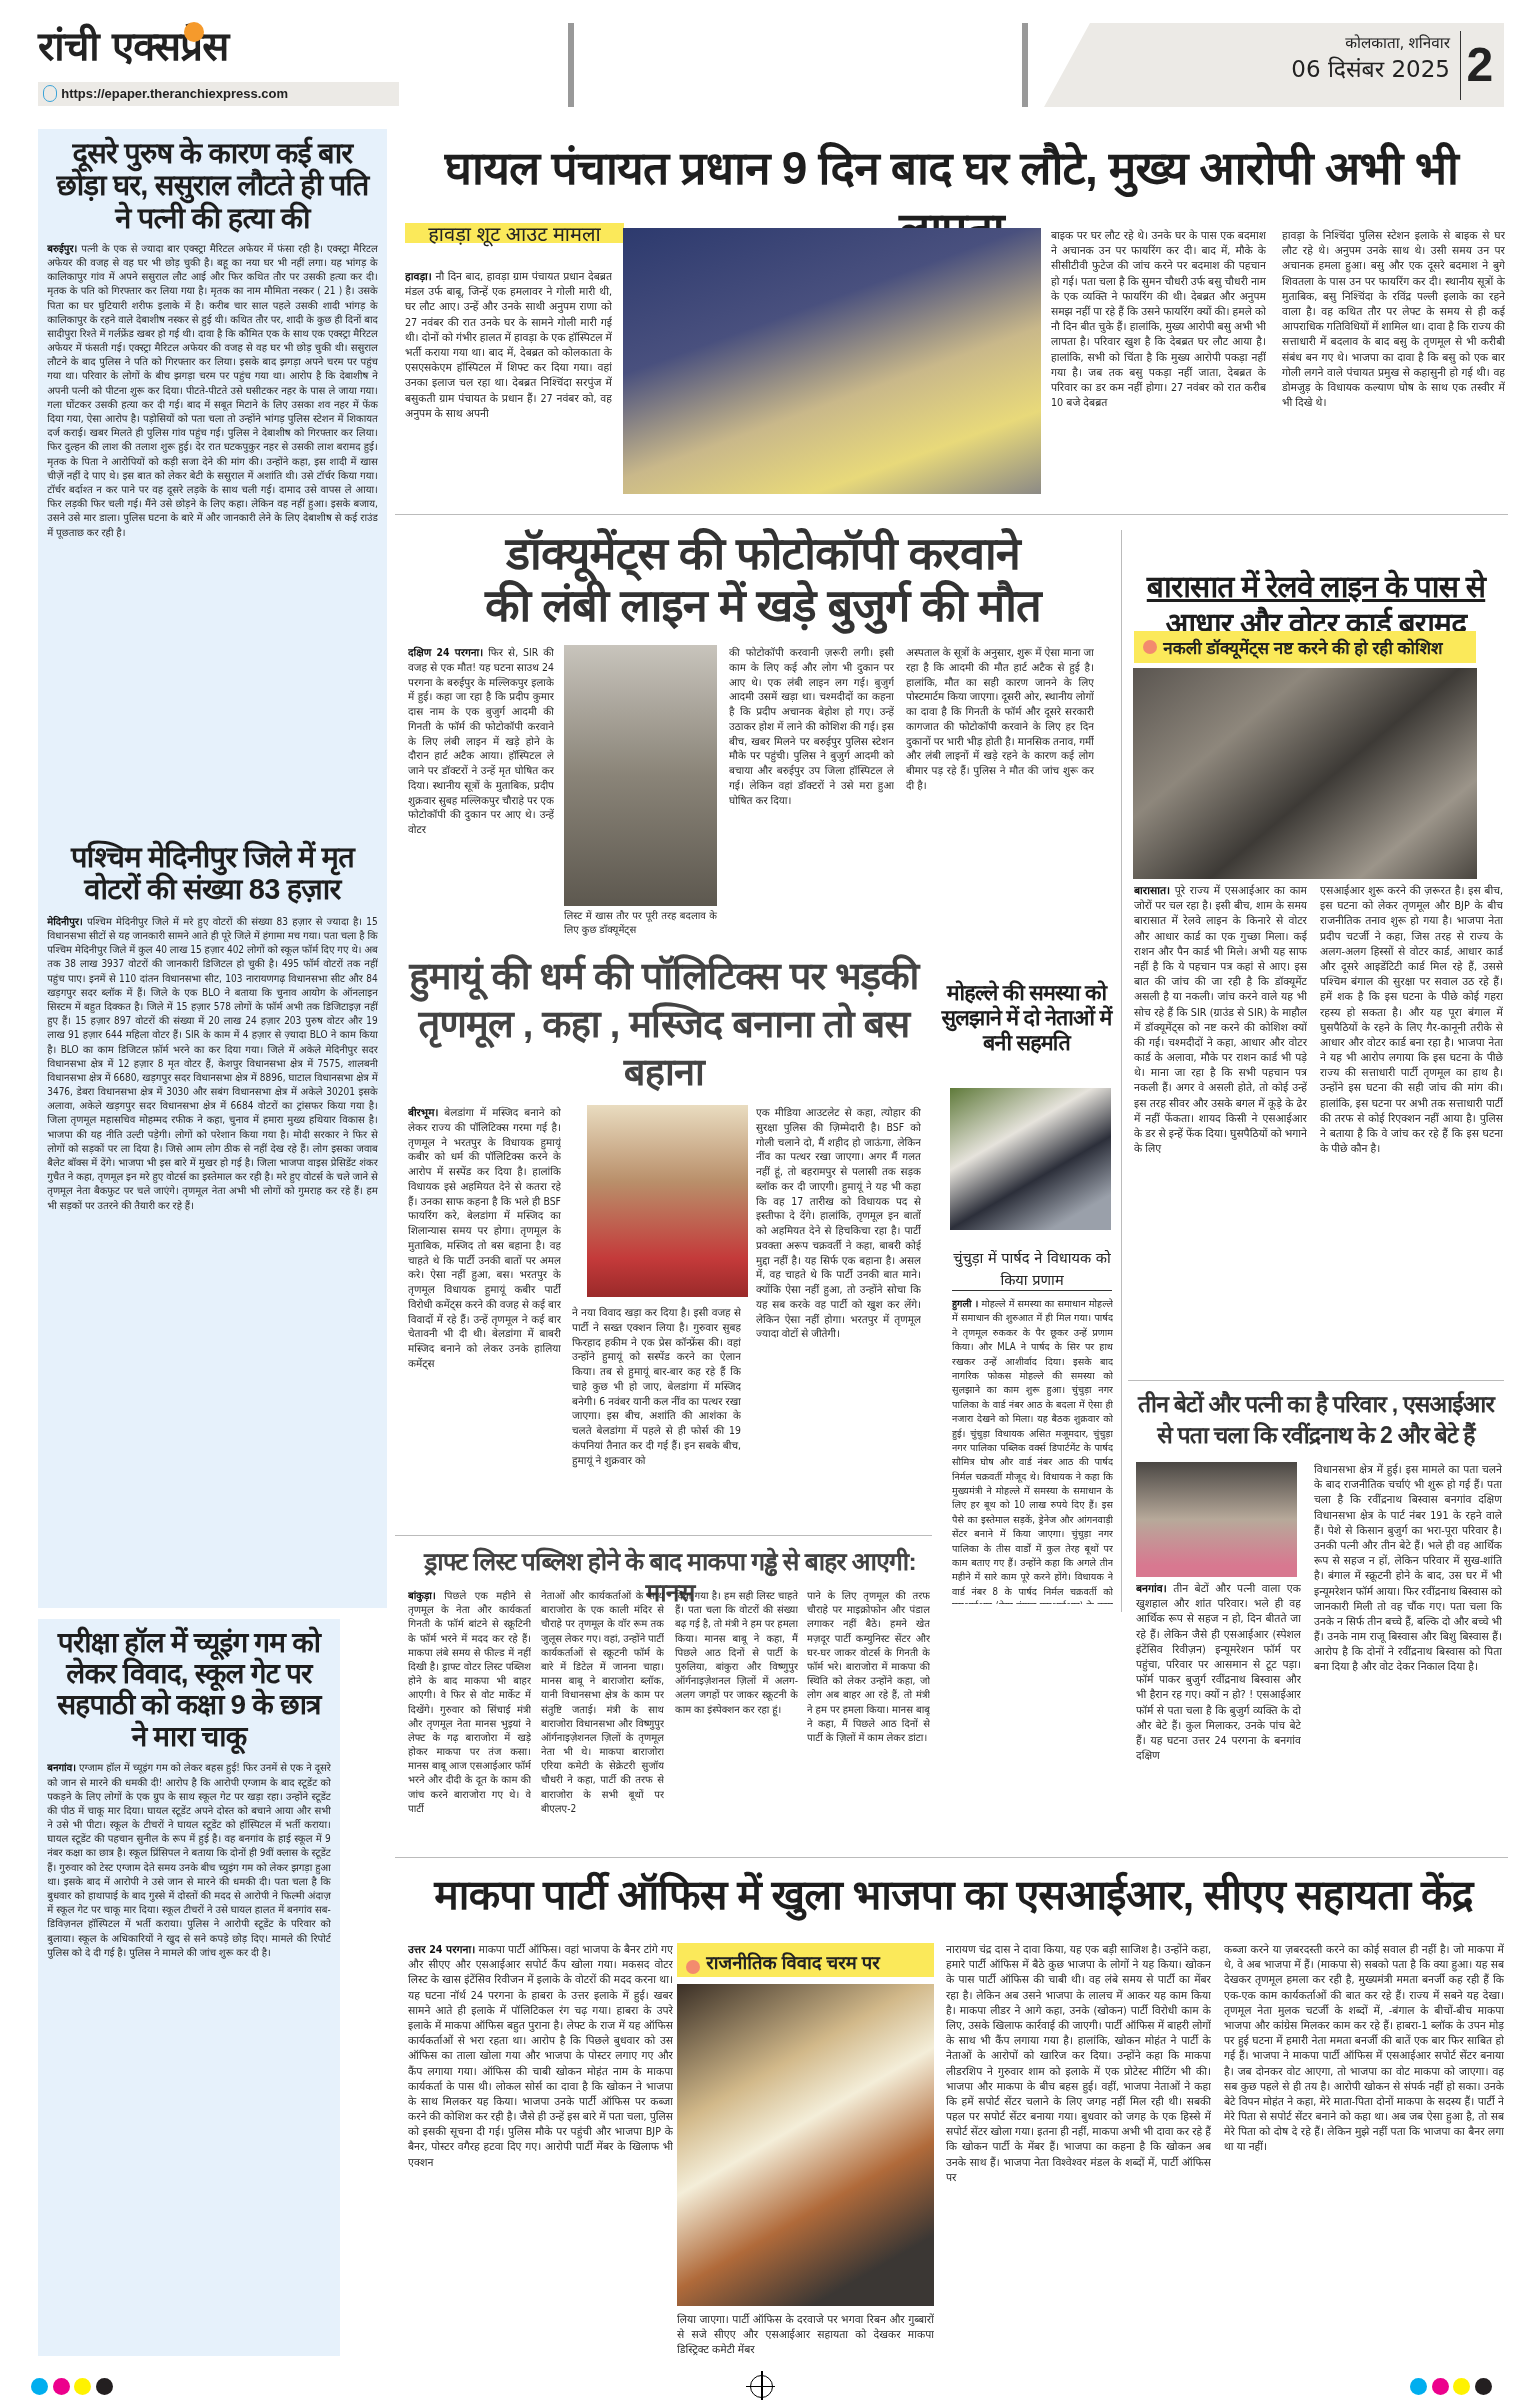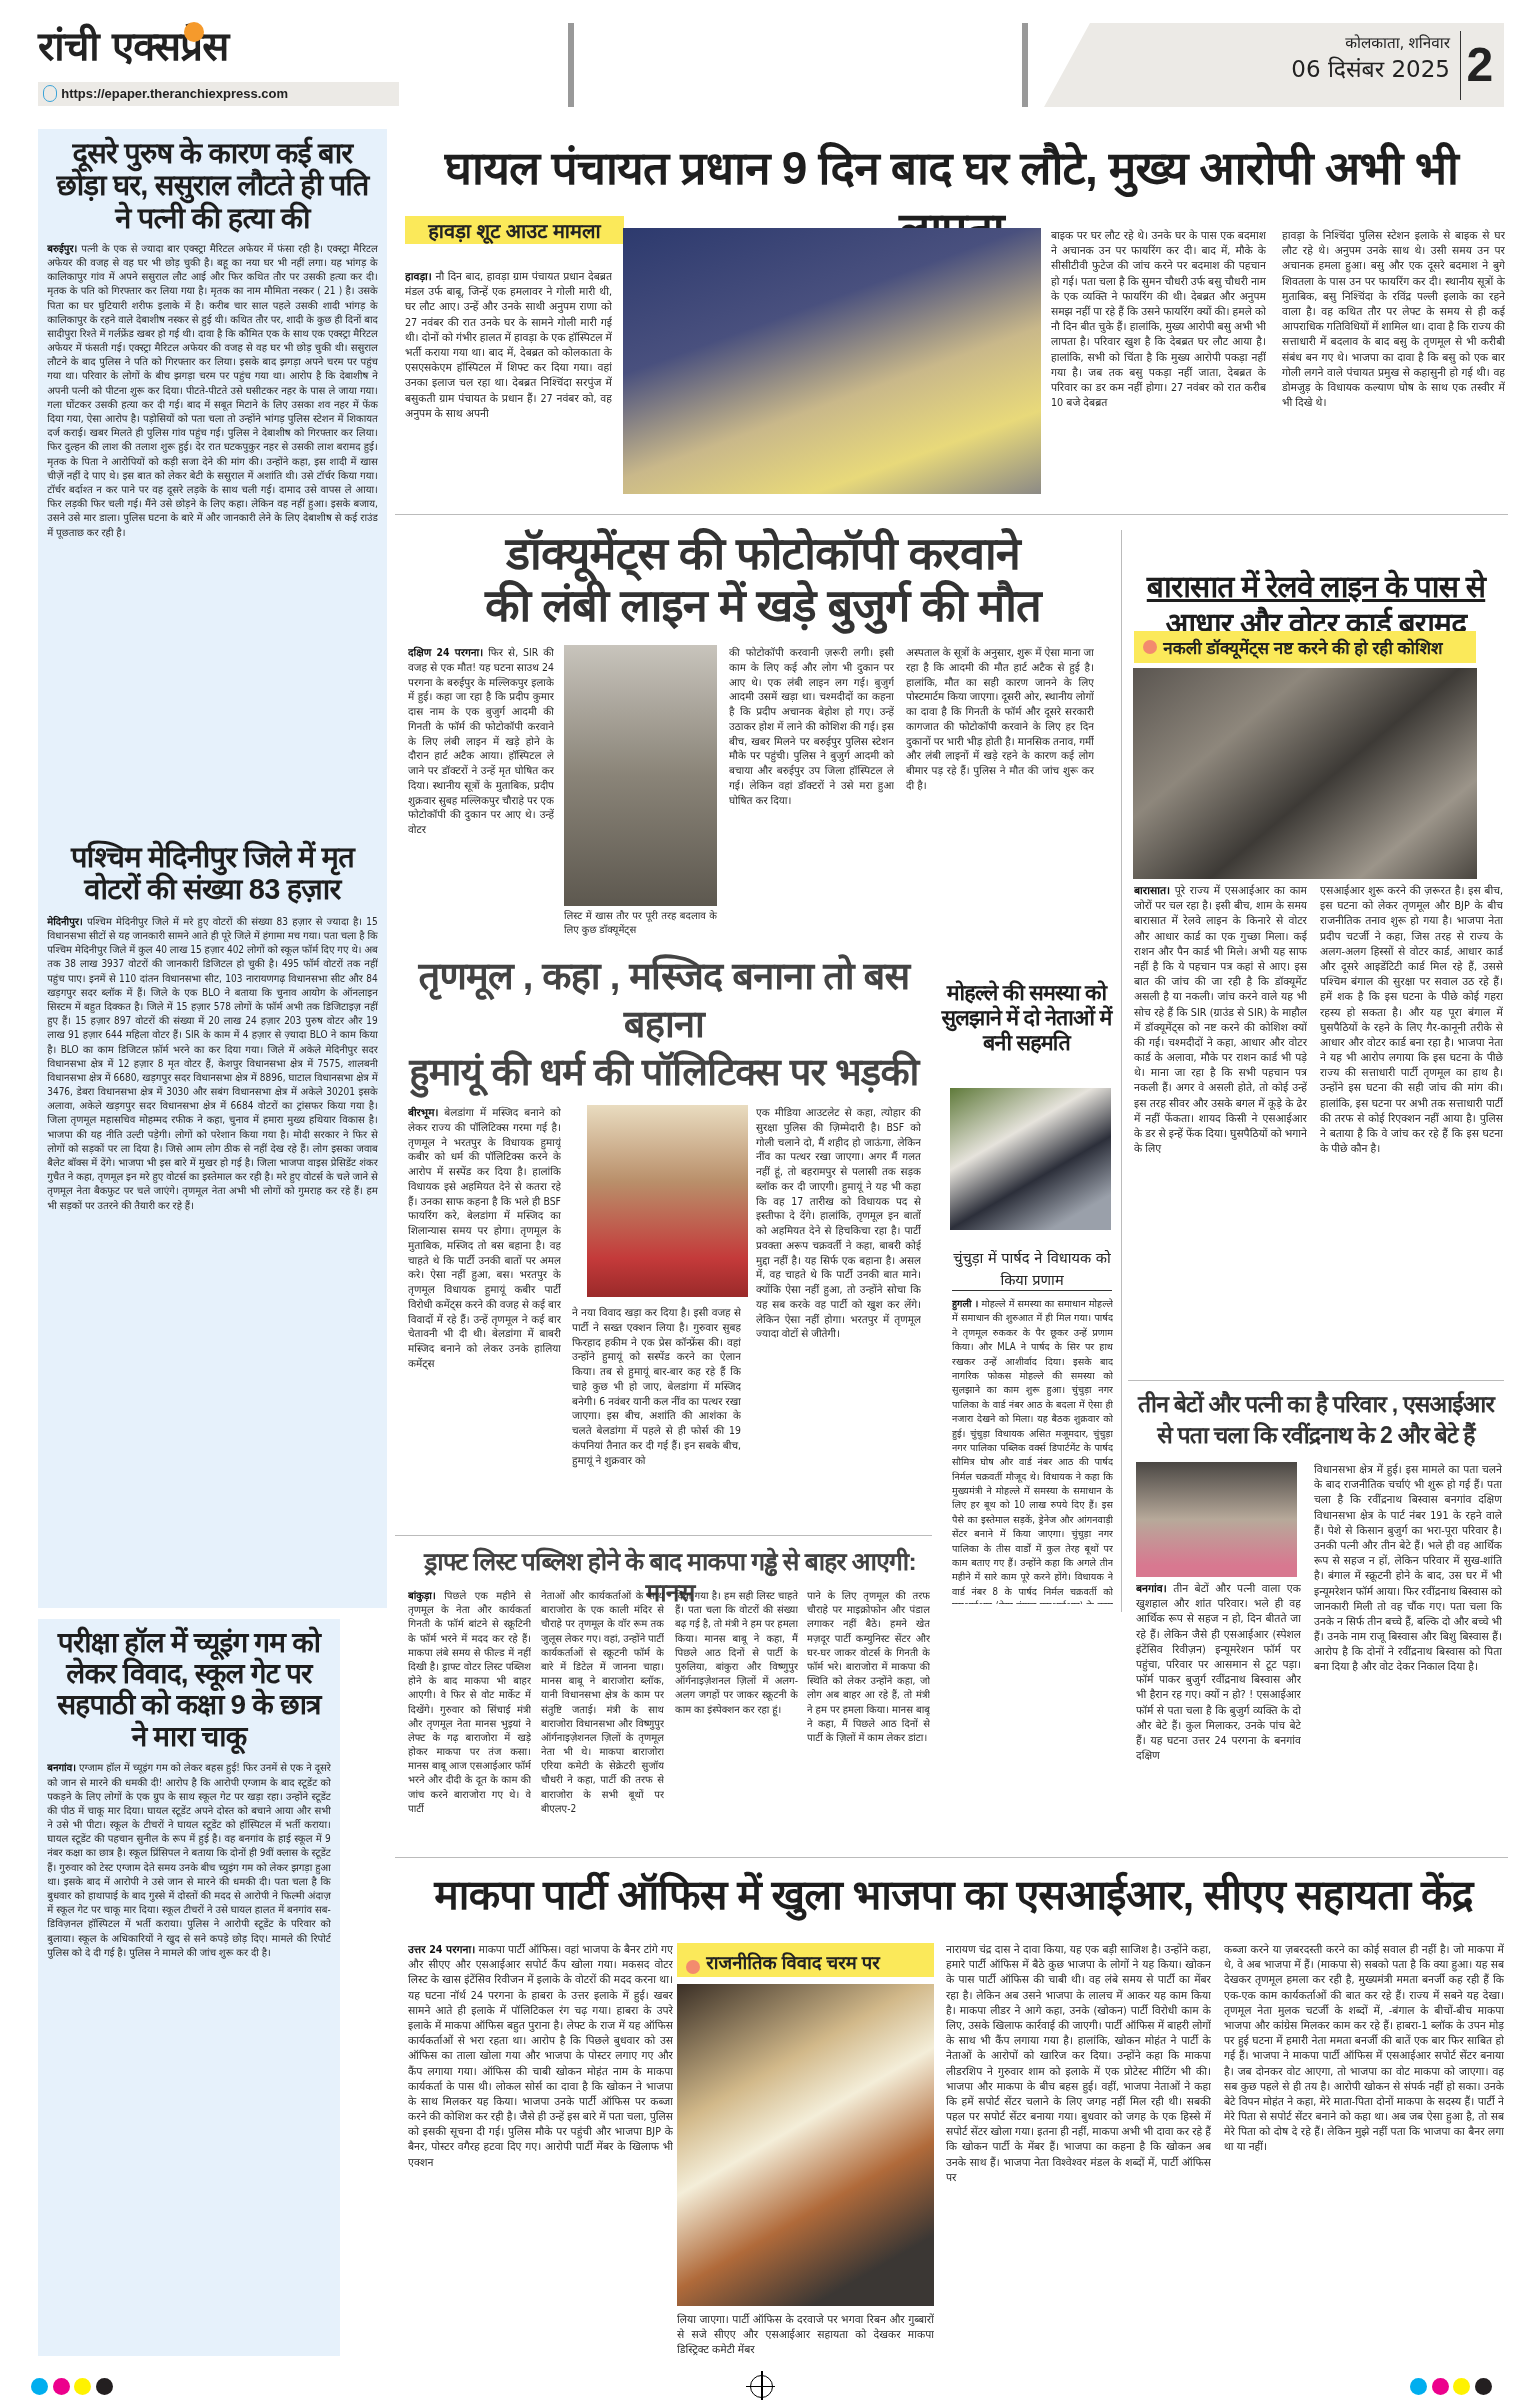--- a/index.html
+++ b/index.html
@@ -84,21 +84,21 @@
 
 <div class="abs box-blue" style="left:38px; top:1619px; width:302px; height:737px; padding:7.7px 9.2px;">
   <div class="hl" style="font-size:28px; margin-bottom:9.2px;">परीक्षा हॉल में च्यूइंग गम को लेकर विवाद, स्कूल गेट पर सहपाठी को कक्षा 9 के छात्र ने मारा चाकू</div>
   <div class="body" style="font-size:10px;">
     <b>बनगांव।</b><span> एग्जाम हॉल में च्यूइंग गम को लेकर बहस हुई! फिर उनमें से एक ने दूसरे को जान से मारने की धमकी दी! आरोप है कि आरोपी एग्जाम के बाद स्टूडेंट को पकड़ने के लिए लोगों के एक ग्रुप के साथ स्कूल गेट पर खड़ा रहा। उन्होंने स्टूडेंट की पीठ में चाकू मार दिया। घायल स्टूडेंट अपने दोस्त को बचाने आया और सभी ने उसे भी पीटा। स्कूल के टीचरों ने घायल स्टूडेंट को हॉस्पिटल में भर्ती कराया। घायल स्टूडेंट की पहचान सुनील के रूप में हुई है। वह बनगांव के हाई स्कूल में 9 नंबर कक्षा का छात्र है। स्कूल प्रिंसिपल ने बताया कि दोनों ही 9वीं क्लास के स्टूडेंट हैं। गुरुवार को टेस्ट एग्जाम देते समय उनके बीच च्युइंग गम को लेकर झगड़ा हुआ था। इसके बाद में आरोपी ने उसे जान से मारने की धमकी दी। पता चला है कि बुधवार को हाथापाई के बाद गुस्से में दोस्तों की मदद से आरोपी ने फिल्मी अंदाज़ में स्कूल गेट पर चाकू मार दिया। स्कूल टीचरों ने उसे घायल हालत में बनगांव सब-डिविज़नल हॉस्पिटल में भर्ती कराया। पुलिस ने आरोपी स्टूडेंट के परिवार को बुलाया। स्कूल के अधिकारियों ने खुद से सने कपड़े छोड़ दिए। मामले की रिपोर्ट पुलिस को दे दी गई है। पुलिस ने मामले की जांच शुरू कर दी है।</span>
   </div>
 </div>
 
 <div class="abs hl" style="left:395px; top:138px; width:1113px; font-size:46px; line-height:61px;">घायल पंचायत प्रधान 9 दिन बाद घर लौटे, मुख्य आरोपी अभी भी लापता</div>
 
-<div class="abs" style="left:405px; top:216px; width:219px; height:28px; background:#fbe95a; display:flex; align-items:center; justify-content:center; font-family:'Liberation Sans',sans-serif; font-weight:bold; font-size:20px;">हावड़ा शूट आउट मामला</div>
+<div class="abs" style="left:405px; top:223px; width:219px; height:20px; background:#fbe95a; display:flex; align-items:center; justify-content:center; font-family:'Liberation Sans',sans-serif; font-weight:normal; font-size:20px;">हावड़ा शूट आउट मामला</div>
 
 <div class="abs body" style="left:405px; top:269px; width:207px; height:223px; font-size:10.7px; overflow:hidden;">
   <b>हावड़ा।</b><span> नौ दिन बाद, हावड़ा ग्राम पंचायत प्रधान देबब्रत मंडल उर्फ बाबू, जिन्हें एक हमलावर ने गोली मारी थी, घर लौट आए। उन्हें और उनके साथी अनुपम राणा को 27 नवंबर की रात उनके घर के सामने गोली मारी गई थी। दोनों को गंभीर हालत में हावड़ा के एक हॉस्पिटल में भर्ती कराया गया था। बाद में, देबब्रत को कोलकाता के एसएसकेएम हॉस्पिटल में शिफ्ट कर दिया गया। वहां उनका इलाज चल रहा था। देबब्रत निश्चिंदा सरपुंज में बसुकती ग्राम पंचायत के प्रधान हैं। 27 नवंबर को, वह अनुपम के साथ अपनी</span>
 </div>
 <div class="abs photo" style="left:623px; top:228px; width:418px; height:266px; background:linear-gradient(160deg,#2d3a6e 0%,#49507e 35%,#c9b88a 60%,#e8d97a 80%,#8c8a86 100%);"></div>
 <div class="abs body" style="left:1051px; top:228px; width:215px; height:269px; font-size:10.7px; overflow:hidden;">बाइक पर घर लौट रहे थे। उनके घर के पास एक बदमाश ने अचानक उन पर फायरिंग कर दी। बाद में, मौके के सीसीटीवी फुटेज की जांच करने पर बदमाश की पहचान हो गई। पता चला है कि सुमन चौधरी उर्फ बसु चौधरी नाम के एक व्यक्ति ने फायरिंग की थी। देबब्रत और अनुपम समझ नहीं पा रहे हैं कि उसने फायरिंग क्यों की। हमले को नौ दिन बीत चुके हैं। हालांकि, मुख्य आरोपी बसु अभी भी लापता है। परिवार खुश है कि देबब्रत घर लौट आया है। हालांकि, सभी को चिंता है कि मुख्य आरोपी पकड़ा नहीं गया है। जब तक बसु पकड़ा नहीं जाता, देबब्रत के परिवार का डर कम नहीं होगा। 27 नवंबर को रात करीब 10 बजे देबब्रत</div>
 <div class="abs body" style="left:1282px; top:228px; width:223px; height:269px; font-size:10.7px; overflow:hidden;">हावड़ा के निश्चिंदा पुलिस स्टेशन इलाके से बाइक से घर लौट रहे थे। अनुपम उनके साथ थे। उसी समय उन पर अचानक हमला हुआ। बसु और एक दूसरे बदमाश ने बुगे शिवतला के पास उन पर फायरिंग कर दी। स्थानीय सूत्रों के मुताबिक, बसु निश्चिंदा के रविंद्र पल्ली इलाके का रहने वाला है। वह कथित तौर पर लेफ्ट के समय से ही कई आपराधिक गतिविधियों में शामिल था। दावा है कि राज्य की सत्ताधारी में बदलाव के बाद बसु के तृणमूल से भी करीबी संबंध बन गए थे। भाजपा का दावा है कि बसु को एक बार गोली लगने वाले पंचायत प्रमुख से कहासुनी हो गई थी। वह डोमजुड़ के विधायक कल्याण घोष के साथ एक तस्वीर में भी दिखे थे।</div>
 <div class="hr" style="left:395px; top:514px; width:1113px;"></div>
 
 <div class="abs hl" style="left:414px; top:528px; width:698px; font-size:45px; line-height:52px; color:#333;">
@@ -120,22 +120,22 @@
     <span>नकली डॉक्यूमेंट्स नष्ट करने की हो रही कोशिश</span>
 </div>
 <div class="abs photo" style="left:1133px; top:668px; width:344px; height:211px; background:linear-gradient(140deg,#5a5550,#8e877c 30%,#3d3a36 55%,#9c958a 80%,#4a4640);"></div>
 <div class="abs body" style="left:1134px; top:883px; width:173px; height:491px; font-size:10.7px; overflow:hidden;">
   <b>बारासात।</b><span> पूरे राज्य में एसआईआर का काम जोरों पर चल रहा है। इसी बीच, शाम के समय बारासात में रेलवे लाइन के किनारे से वोटर और आधार कार्ड का एक गुच्छा मिला। कई राशन और पैन कार्ड भी मिले। अभी यह साफ नहीं है कि ये पहचान पत्र कहां से आए। इस बात की जांच की जा रही है कि डॉक्यूमेंट असली है या नकली। जांच करने वाले यह भी सोच रहे हैं कि SIR (ग्राउंड से SIR) के माहौल में डॉक्यूमेंट्स को नष्ट करने की कोशिश क्यों की गई। चश्मदीदों ने कहा, आधार और वोटर कार्ड के अलावा, मौके पर राशन कार्ड भी पड़े थे। माना जा रहा है कि सभी पहचान पत्र नकली हैं। अगर वे असली होते, तो कोई उन्हें इस तरह सीवर और उसके बगल में कूड़े के ढेर में नहीं फेंकता। शायद किसी ने एसआईआर के डर से इन्हें फेंक दिया। घुसपैठियों को भगाने के लिए</span>
 </div>
 <div class="abs body" style="left:1320px; top:883px; width:183px; height:491px; font-size:10.7px; overflow:hidden;">एसआईआर शुरू करने की ज़रूरत है। इस बीच, इस घटना को लेकर तृणमूल और BJP के बीच राजनीतिक तनाव शुरू हो गया है। भाजपा नेता प्रदीप चटर्जी ने कहा, जिस तरह से राज्य के अलग-अलग हिस्सों से वोटर कार्ड, आधार कार्ड और दूसरे आइडेंटिटी कार्ड मिल रहे हैं, उससे पश्चिम बंगाल की सुरक्षा पर सवाल उठ रहे हैं। हमें शक है कि इस घटना के पीछे कोई गहरा रहस्य हो सकता है। और यह पूरा बंगाल में घुसपैठियों के रहने के लिए गैर-कानूनी तरीके से आधार और वोटर कार्ड बना रहा है। भाजपा नेता ने यह भी आरोप लगाया कि इस घटना के पीछे राज्य की सत्ताधारी पार्टी तृणमूल का हाथ है। उन्होंने इस घटना की सही जांच की मांग की। हालांकि, इस घटना पर अभी तक सत्ताधारी पार्टी की तरफ से कोई रिएक्शन नहीं आया है। पुलिस ने बताया है कि वे जांच कर रहे हैं कि इस घटना के पीछे कौन है।</div>
 <div class="hr" style="left:1128px; top:1380px; width:376px;"></div>
 
 <div class="abs hl" style="left:403px; top:952px; width:522px; font-size:38px; line-height:48px; color:#444;">
+  <div>हुमायूं की धर्म की पॉलिटिक्स पर भड़की</div>
   <div>तृणमूल , कहा , मस्जिद बनाना तो बस बहाना</div>
-  <div>हुमायूं की धर्म की पॉलिटिक्स पर भड़की</div>
 </div>
 <div class="abs body" style="left:408px; top:1105px; width:153px; height:414px; font-size:10.4px; overflow:hidden;">
   <b>बीरभूम।</b><span> बेलडांगा में मस्जिद बनाने को लेकर राज्य की पॉलिटिक्स गरमा गई है। तृणमूल ने भरतपुर के विधायक हुमायूं कबीर को धर्म की पॉलिटिक्स करने के आरोप में सस्पेंड कर दिया है। हालांकि विधायक इसे अहमियत देने से कतरा रहे हैं। उनका साफ कहना है कि भले ही BSF फायरिंग करे, बेलडांगा में मस्जिद का शिलान्यास समय पर होगा। तृणमूल के मुताबिक, मस्जिद तो बस बहाना है। वह चाहते थे कि पार्टी उनकी बातों पर अमल करे। ऐसा नहीं हुआ, बस। भरतपुर के तृणमूल विधायक हुमायूं कबीर पार्टी विरोधी कमेंट्स करने की वजह से कई बार विवादों में रहे हैं। उन्हें तृणमूल ने कई बार चेतावनी भी दी थी। बेलडांगा में बाबरी मस्जिद बनाने को लेकर उनके हालिया कमेंट्स</span>
 </div>
 <div class="abs photo" style="left:587px; top:1105px; width:161px; height:192px; background:linear-gradient(180deg,#e9dcc0,#b98f6a 40%,#c43a3a 80%,#9a2a2a);"></div>
 <div class="abs body" style="left:572px; top:1305px; width:169px; height:215px; font-size:10.4px; overflow:hidden;">ने नया विवाद खड़ा कर दिया है। इसी वजह से पार्टी ने सख्त एक्शन लिया है। गुरुवार सुबह फिरहाद हकीम ने एक प्रेस कॉन्फ्रेंस की। वहां उन्होंने हुमायूं को सस्पेंड करने का ऐलान किया। तब से हुमायूं बार-बार कह रहे हैं कि चाहे कुछ भी हो जाए, बेलडांगा में मस्जिद बनेगी। 6 नवंबर यानी कल नींव का पत्थर रखा जाएगा। इस बीच, अशांति की आशंका के चलते बेलडांगा में पहले से ही फोर्स की 19 कंपनियां तैनात कर दी गई हैं। इन सबके बीच, हुमायूं ने शुक्रवार को</div>
 <div class="abs body" style="left:756px; top:1105px; width:165px; height:414px; font-size:10.4px; overflow:hidden;">एक मीडिया आउटलेट से कहा, त्योहार की सुरक्षा पुलिस की ज़िम्मेदारी है। BSF को गोली चलाने दो, मैं शहीद हो जाऊंगा, लेकिन नींव का पत्थर रखा जाएगा। अगर मैं गलत नहीं हूं, तो बहरामपुर से पलासी तक सड़क ब्लॉक कर दी जाएगी। हुमायूं ने यह भी कहा कि वह 17 तारीख को विधायक पद से इस्तीफा दे देंगे। हालांकि, तृणमूल इन बातों को अहमियत देने से हिचकिचा रहा है। पार्टी प्रवक्ता अरूप चक्रवर्ती ने कहा, बाबरी कोई मुद्दा नहीं है। यह सिर्फ एक बहाना है। असल में, वह चाहते थे कि पार्टी उनकी बात माने। क्योंकि ऐसा नहीं हुआ, तो उन्होंने सोचा कि यह सब करके वह पार्टी को खुश कर लेंगे। लेकिन ऐसा नहीं होगा। भरतपुर में तृणमूल ज्यादा वोटों से जीतेगी।</div>
 
 <div class="abs hl" style="left:940px; top:981px; width:173px; font-size:21.5px; line-height:25px;">मोहल्ले की समस्या को सुलझाने में दो नेताओं में बनी सहमति</div>
 <div class="abs photo" style="left:950px; top:1088px; width:161px; height:142px; background:linear-gradient(150deg,#5f7a3a,#e6e3dc 35%,#2c2f3a 60%,#9aa0aa 85%);"></div>

